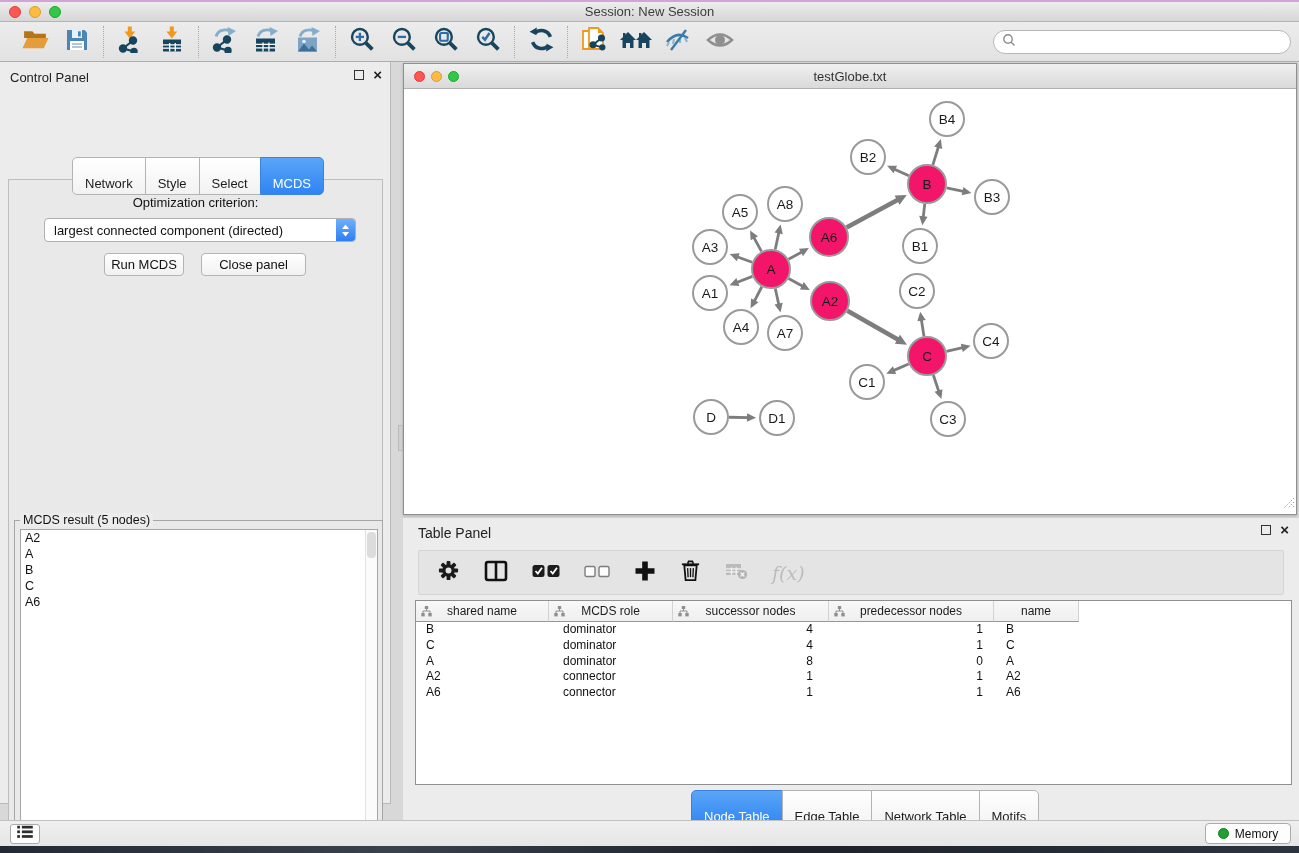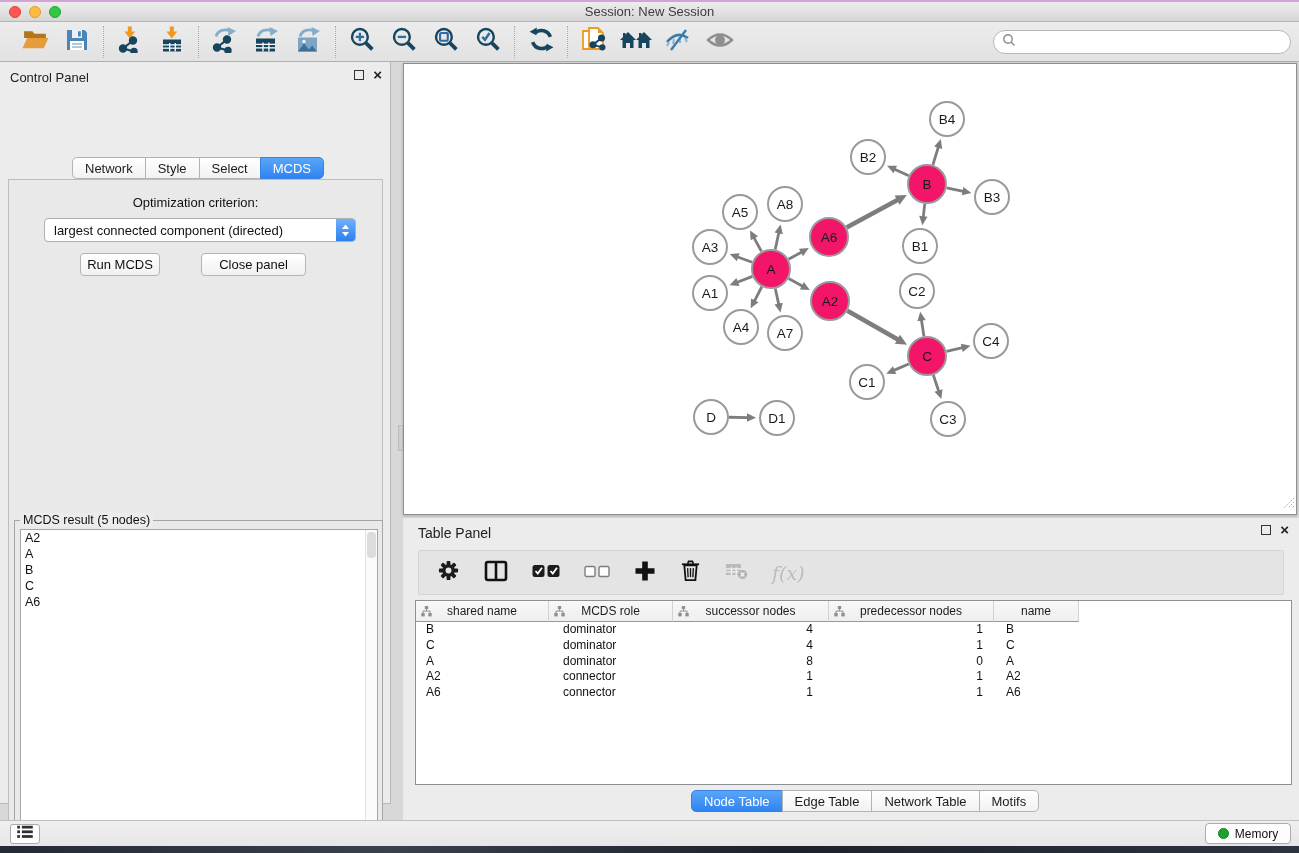--- a/index.html
+++ b/index.html
@@ -32,21 +32,21 @@
   .control-panel { position:absolute; left:0; top:62px; width:391px; height:742px;
                    background:#ececec; border-right:1px solid #b9b9b9; border-bottom:1px solid #b9b9b9; }
   .cp-header { position:absolute; left:10px; top:8px; font-size:13px; color:#222; }
   .panel-icons { position:absolute; right:8px; top:8px; display:flex; gap:9px; align-items:center; }
   .float-icon { width:10px; height:10px; border:1.6px solid #333; background:transparent; }
   .close-icon { font-size:15px; font-weight:bold; color:#222; line-height:10px; }
   .cp-body-border { position:absolute; left:8px; top:117px; width:375px; height:684px;
                     border:1px solid #bdbdbd; background:#e9e9e9; }
   .seg-tabs { position:absolute; display:flex; }
   .seg-tab { background:linear-gradient(#ffffff,#f2f2f2); border:1px solid #b3b3b3; margin-left:-1px;
-             font-size:13px; color:#1c1c1c; padding:3px 12px; height:22px; line-height:15px; cursor:default; }
+             font-size:13px; color:#1c1c1c; padding:18px 12px; height:22px; line-height:15px; cursor:default; }
   .seg-tab:first-child { border-radius:5px 0 0 5px; margin-left:0; }
   .seg-tab:last-child { border-radius:0 5px 5px 0; }
   .seg-tab.active { background:linear-gradient(#5aa5f7,#2e84f3); border-color:#3a82e0; color:#fff; }
   #cp-tabs { left:72px; top:95px; }
   .opt-label { position:absolute; left:0; top:133px; width:391px; text-align:center; font-size:13px; color:#111; }
   .dropdown { position:absolute; left:44px; top:156px; width:312px; height:24px; background:#fff;
               border:1px solid #b0b0b0; border-radius:4px; display:flex; align-items:center; }
   .dropdown .val { flex:1; font-size:13px; color:#111; padding-left:9px; white-space:nowrap; }
   .dropdown .spinner { width:19px; height:22px; border-radius:0 3px 3px 0;
                        background:linear-gradient(#6fb0fb,#2d7ff0); display:flex; align-items:center; justify-content:center; }
@@ -311,38 +311,46 @@
     <div class="opt-label">Optimization criterion:</div>
     <div class="dropdown">
       <span class="val">largest connected component (directed)</span>
       <span class="spinner">
         <svg width="9" height="13" viewBox="0 0 9 13">
             <path d="M4.5 0.5 L8 5 H1 Z" fill="#fff"></path>
             <path d="M4.5 12.5 L1 8 H8 Z" fill="#fff"></path>
           </svg>
       </span>
     </div>
-    <div class="btn" style="left:80px; top:191px; width:80px;">Run MCDS</div>
+    <div class="btn" style="left:104px; top:191px; width:80px;">Run MCDS</div>
     <div class="btn" style="left:201px; top:191px; width:105px;">Close panel</div>
     <div class="fieldset">
       <span class="legend">MCDS result (5 nodes)</span>
       <div class="mcds-list" id="mcds-list">
         <div class="scroll">
             <div class="thumb"></div>
           </div>
       <div class="list-item">A2</div>
           <div class="list-item">A</div>
           <div class="list-item">B</div>
           <div class="list-item">C</div>
           <div class="list-item">A6</div>
         </div>
     </div>
   </div>
 
   <div class="net-window">
+    <div class="net-titlebar">
+      <div class="lights">
+        <span class="light red"></span>
+        <span class="light yellow"></span>
+        <span class="light green"></span>
+      </div>
+      <div class="net-title">testGlobe.txt</div>
+    </div>
     <div class="net-canvas">
       <svg id="graph-svg" width="892" height="425" viewBox="0 0 892 425">
           <line x1="348.38868096605233" y1="187.3224861772909" x2="332.0558466475268" y2="193.74851935179277" stroke="#7d7d7d" stroke-width="2.8"></line>
           <polygon points="325.5418849856451,196.31138951384457 332.37925645369046,189.10789373693467 335.45470064815265,196.9246477311927" fill="#7d7d7d"></polygon>
           <line x1="348.18618667207073" y1="173.21469027517304" x2="332.339338659101" y2="167.49943361475775" stroke="#7d7d7d" stroke-width="2.8"></line>
           <polygon points="325.7545039943257,165.1245752110683 335.64563503410756,164.2270637883753 332.7958049496802,172.1288653861056" fill="#7d7d7d"></polygon>
           <line x1="357.81154162252466" y1="197.76435286311897" x2="349.86384172846545" y2="213.12990599163345" stroke="#7d7d7d" stroke-width="2.8"></line>
           <polygon points="346.6478812963491,219.3474294937251 347.052173464958,209.42389444605172 354.51320166746797,213.28304696459136" fill="#7d7d7d"></polygon>
           <line x1="357.4445610618003" y1="162.43032195234252" x2="349.37761451347956" y2="147.59754926672048" stroke="#7d7d7d" stroke-width="2.8"></line>
           <polygon points="346.03321088510967,141.44816195004034 354.0227907973076,147.34787489446427 346.6435260172915,151.36115924850816" fill="#7d7d7d"></polygon>

